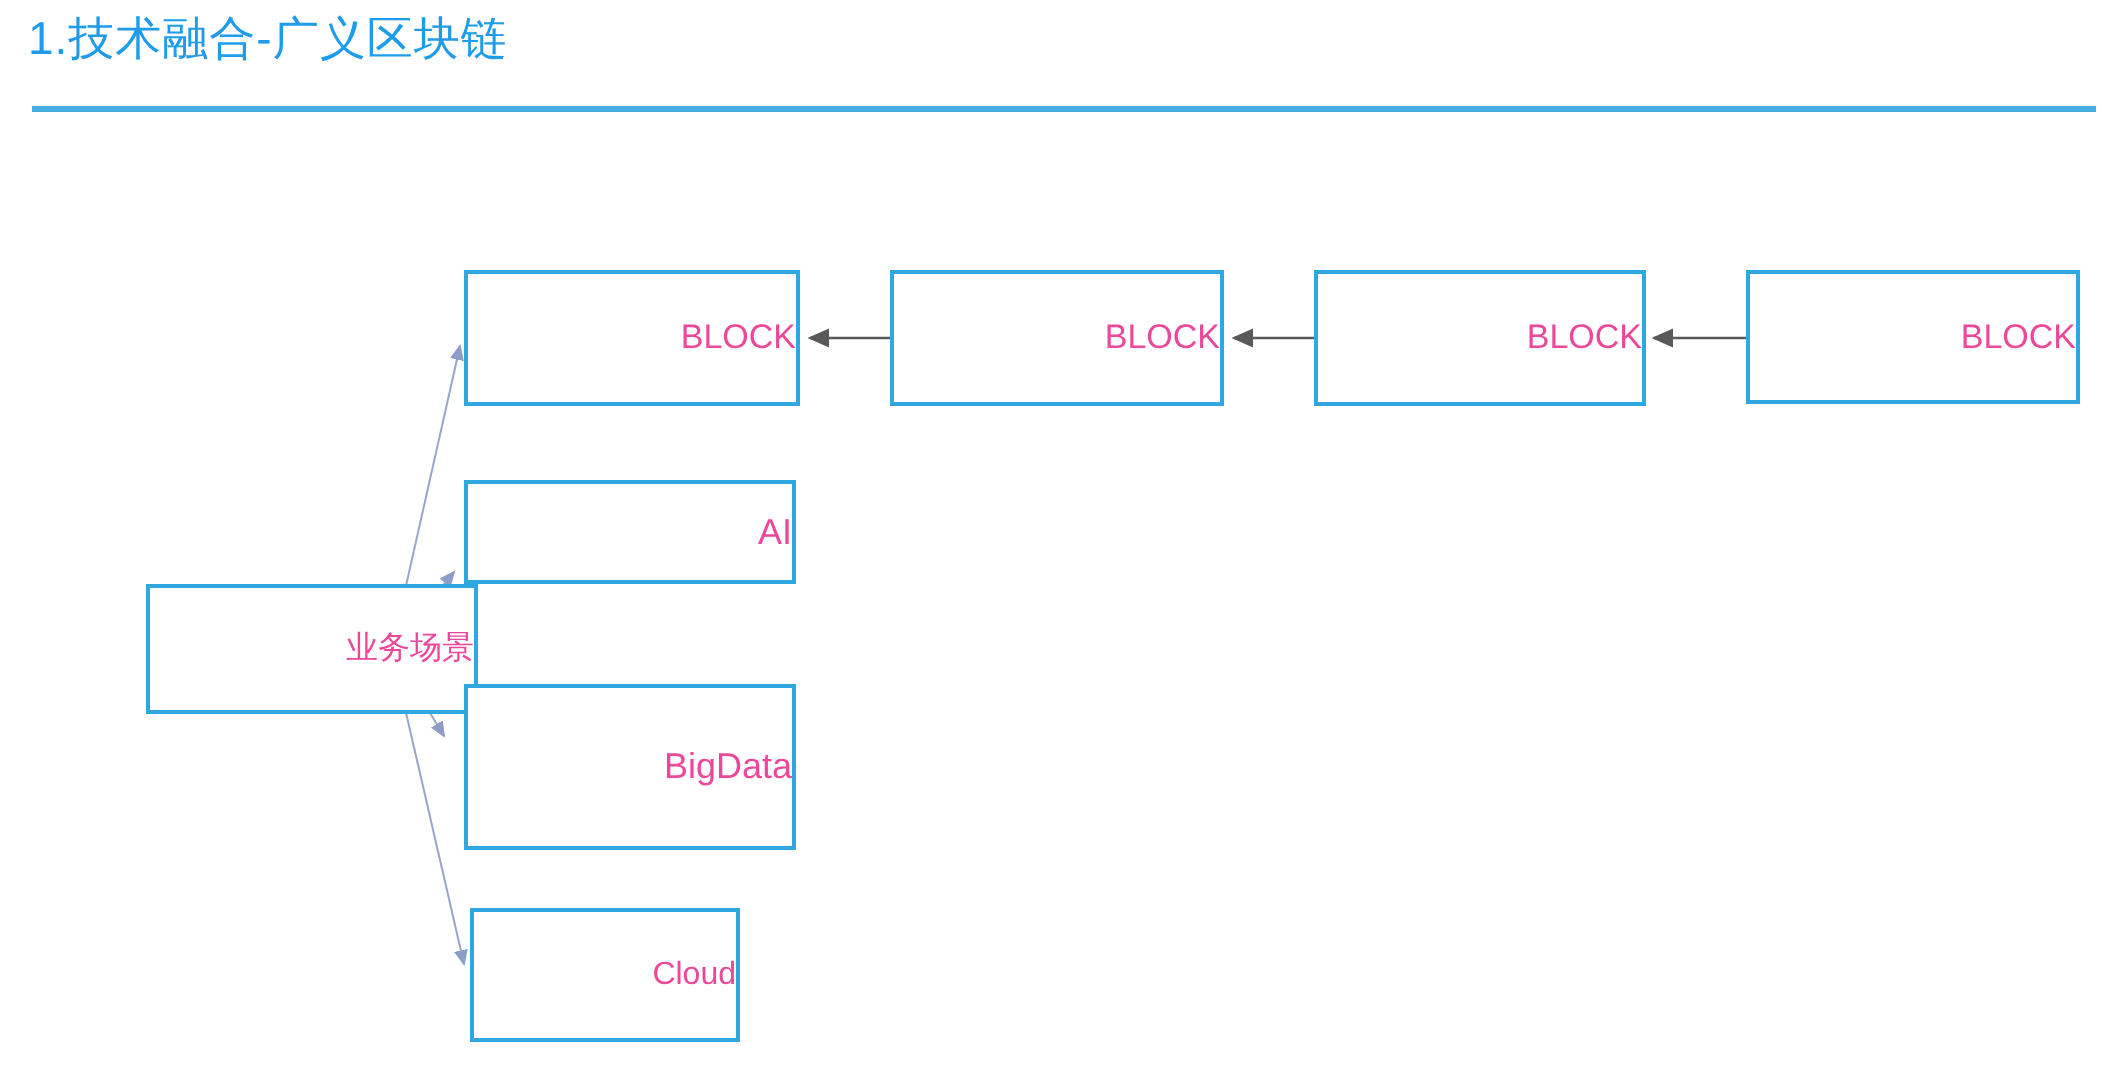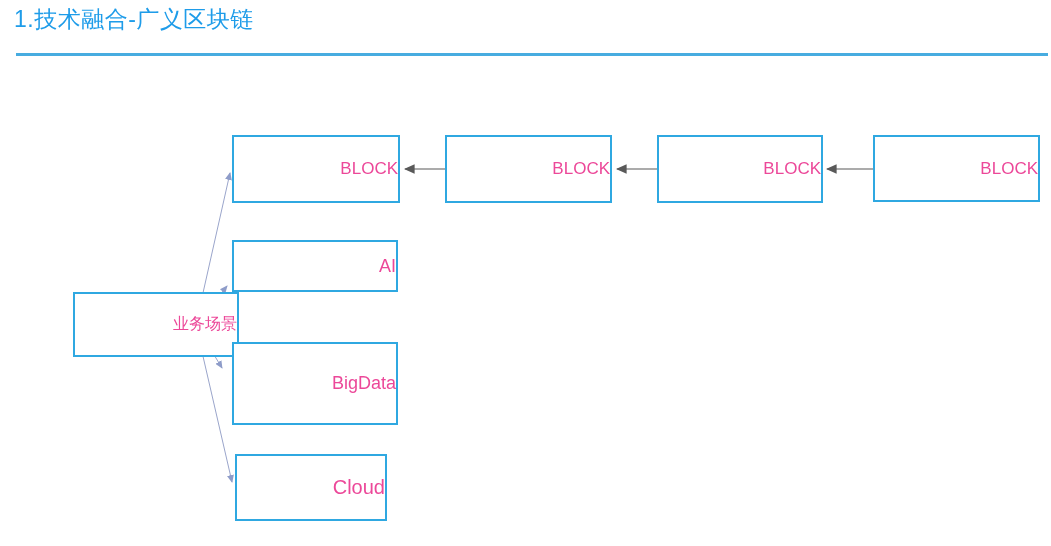--- a/index.html
+++ b/index.html
@@ -52,21 +52,21 @@
     font-size: 17px;
   }
   .node span { white-space: nowrap; }
   .b-source  { left: 29px;  top: 292px; width: 166px; height: 65px; font-size: 16px; margin-left: 44px; }
   .b-chain1  { left: 232px; top: 135px; width: 168px; height: 68px; }
   .b-chain2  { left: 445px; top: 135px; width: 167px; height: 68px; }
   .b-chain3  { left: 657px; top: 135px; width: 166px; height: 68px; }
   .b-chain4  { left: 873px; top: 135px; width: 167px; height: 67px; }
   .b-ai      { left: 232px; top: 240px; width: 166px; height: 52px; font-size: 18px; }
   .b-bigdata { left: 232px; top: 342px; width: 166px; height: 83px; font-size: 18px; }
-  .b-cloud   { left: 235px; top: 454px; width: 152px; height: 67px; font-size: 20px; }
+  .b-cloud   { left: 235px; top: 454px; width: 135px; height: 67px; font-size: 16px; }
 </style>
 </head>
 <body>
 
 <div class="slide">
 
   <div class="title">1.技术融合-广义区块链</div>
   <div class="rule"></div>
 
   <svg class="arrows" viewBox="0 0 1051 546" xmlns="http://www.w3.org/2000/svg">

